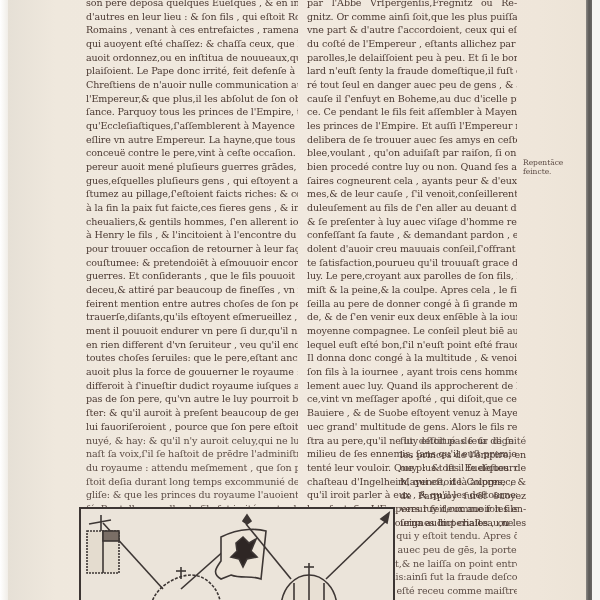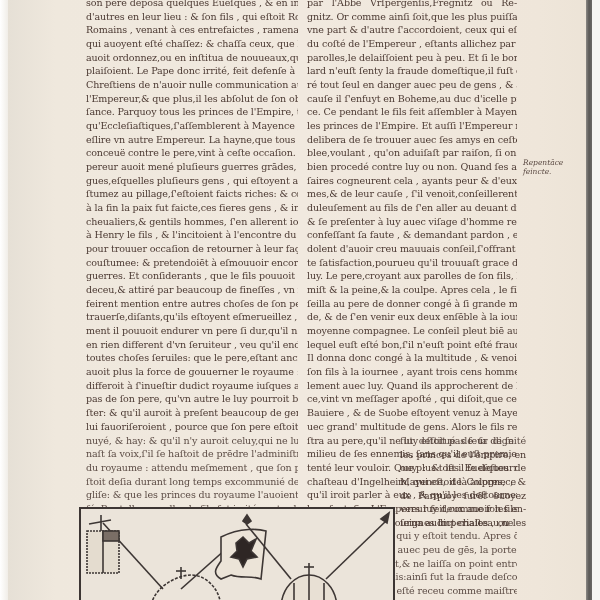--- a/index.html
+++ b/index.html
@@ -26,21 +26,21 @@
     position:absolute; top:-4px;
     font-size:9.55px; line-height:13.68px; color:#4c3a33;
     letter-spacing:-0.12px; word-spacing:0px;
   }
   .col .line { white-space:nowrap; overflow:hidden; height:13.68px; text-align:justify; text-align-last:justify; }
   .col-left { left:86px; width:212px; }
   .col-right { left:307px; width:210px; }
   .col-right-narrow { left:393px; width:126px; top:434px;margin-left:7px; }
   .blurred { filter:blur(0.6px); color:#5d4d46; }
   .margin-note {
-    position:absolute; left:523px; top:158px; font-size:7.5px; line-height:9px; color:#5b4a43;font-style:italic;
+    position:absolute; left:523px; top:158px; font-size:7.5px; line-height:9px; color:#5b4a43;
   }
   .woodcut {
     position:absolute; left:79px; top:507px; width:312px; height:100px;
     border:2px solid #3d3634; border-bottom:none; background:#ebe4da;
   }
   .woodcut svg { position:absolute; left:0; top:0; }
 </style>
 </head>
 <body>
 

